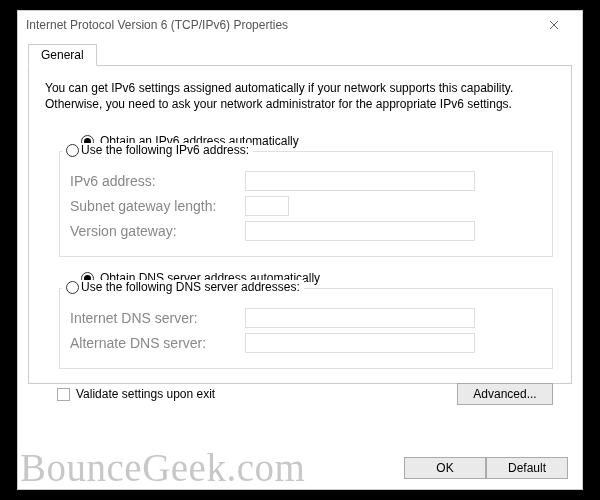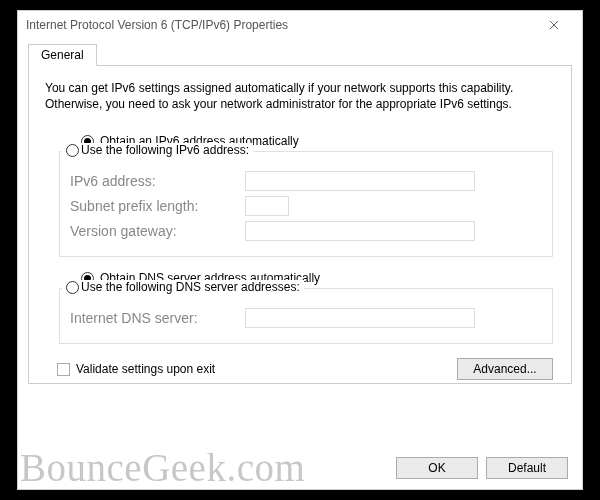--- a/index.html
+++ b/index.html
@@ -155,21 +155,21 @@
   font-size: 12px;
   text-align: center;
   cursor: pointer;
   min-width: 82px;
 }
 .dialog-buttons {
   position: absolute;
   right: 14px;
   bottom: 10px;
   display: flex;
-  gap: 8px;
+  gap: 0;
 }
 .watermark {
   position: absolute;
   left: 20px;
   bottom: 10px;
   font-size: 39px;
   color: rgba(130,130,130,0.45);
   font-family: Georgia, serif;
   letter-spacing: 0.5px;
   pointer-events: none;
@@ -207,41 +207,45 @@
     <div class="group-box" style="padding-top:14px;">
       <div class="group-cut">
         <span class="radio"></span>
         <span>Use the following IPv6 address:</span>
       </div>
       <div class="field-row">
         <label>IPv6 address:</label>
         <input type="text" class="field-wide" disabled="" value="" style="">
       </div>
       <div class="field-row">
-        <label>Subnet prefix length:</label>
+        <label>Subnet gateway length:</label>
         <input type="text" class="field-short" disabled="" value="" style="">
       </div>
       <div class="field-row">
         <label>Version gateway:</label>
         <input type="text" class="field-wide" disabled="" value="" style="">
       </div>
     </div>
 
     <div class="radio-row">
       <span class="radio checked"></span>
       <span>Obtain DNS server address automatically</span>
     </div>
 
     <div class="group-box" style="padding-top:14px;">
       <div class="group-cut">
         <span class="radio"></span>
         <span>Use the following DNS server addresses:</span>
       </div>
       <div class="field-row">
         <label>Internet DNS server:</label>
+        <input type="text" class="field-wide" disabled="" value="" style="">
+      </div>
+      <div class="field-row">
+        <label>Alternate DNS server:</label>
         <input type="text" class="field-wide" disabled="" value="" style="">
       </div>
     </div>
 
     <div class="bottom-row">
       <span class="checkbox"></span>
       <span>Validate settings upon exit</span>
       <span style="flex:1"></span>
       <button class="btn" style="min-width:96px;">Advanced...</button>
     </div>

